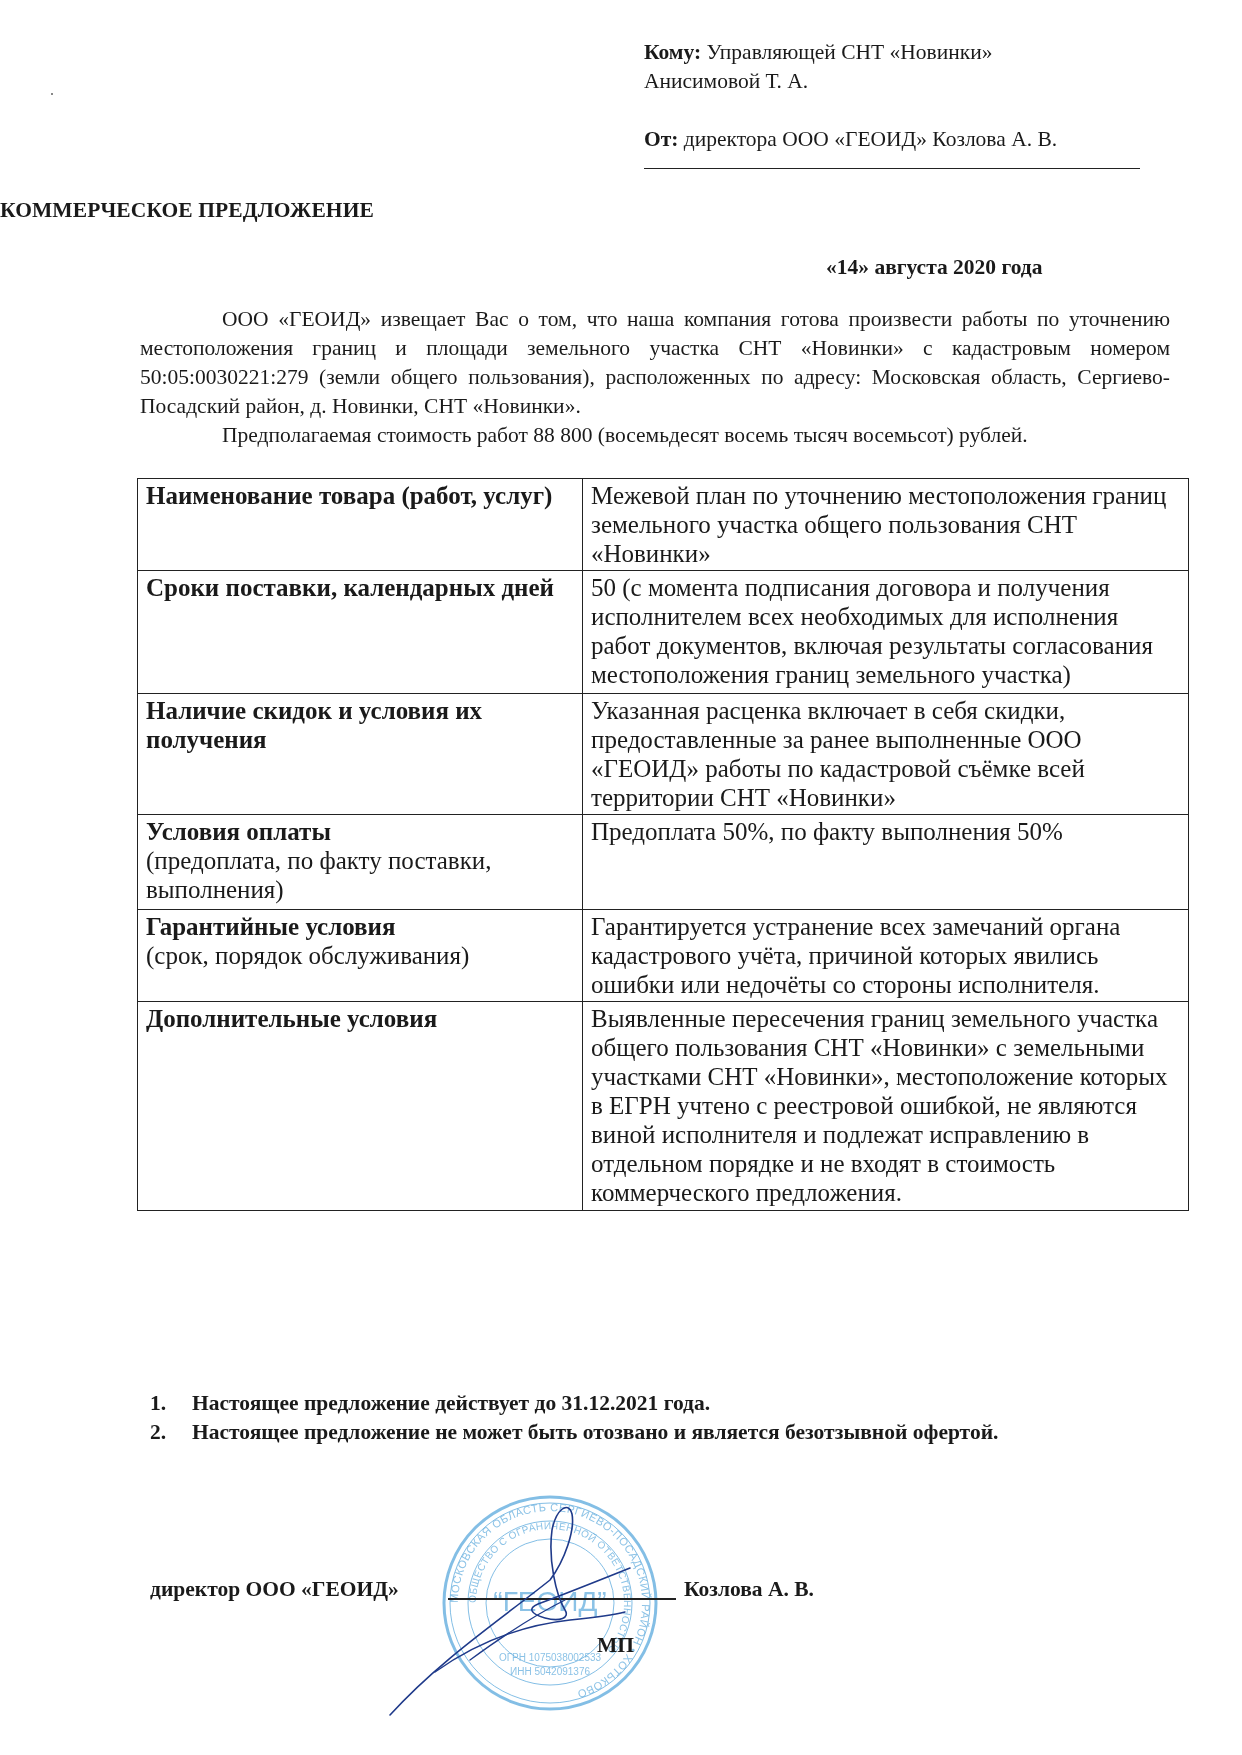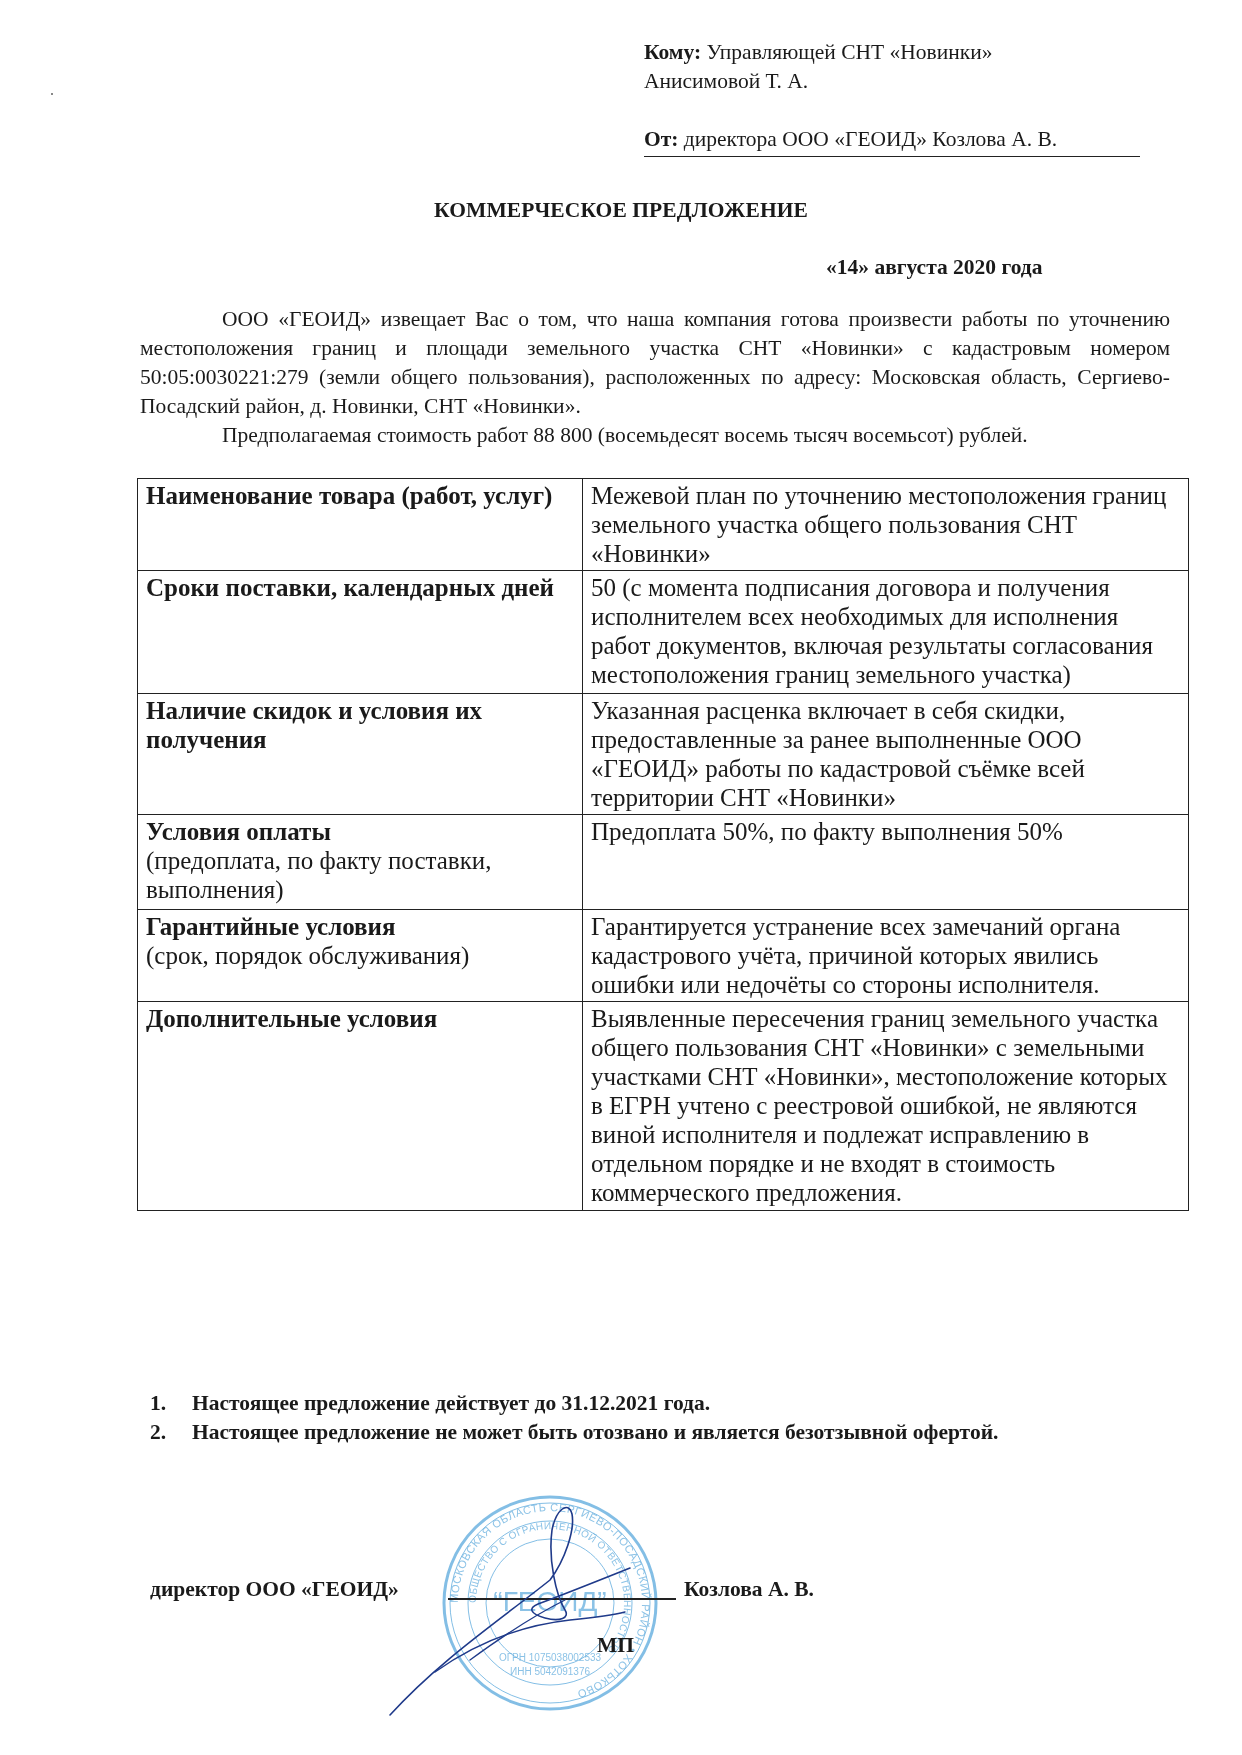--- a/index.html
+++ b/index.html
@@ -7,23 +7,23 @@
     width: 1242px; height: 1755px; position: relative; overflow: hidden;
     font-family: "Liberation Serif", "DejaVu Serif", serif;
     color: #1a1a1a; font-size: 21.5px; line-height: 29px;
   }
   .abs { position: absolute; }
   b, .bold { font-weight: bold; }
 
   
   #addr { left: 644px; top: 38px; width: 500px; }
   #addr .line { white-space: nowrap; }
-  #addr .from { margin-top: 29px; border-bottom: 1.5px solid #222; padding-bottom: 2px; width: 496px; }
+  #addr .from { margin-top: 29px; border-bottom: 1.5px solid #222; padding-bottom: 14px; width: 496px; }
 
-  #title { left: 0; width: 1242px; top: 196px; text-align: center; font-weight: bold; letter-spacing: 0.1px; }
+  #title { left: 0; width: 1242px; top: 196px; text-align: left; font-weight: bold; letter-spacing: 0.1px; }
   #date { left: 826px; top: 253px; font-weight: bold; white-space: nowrap; }
 
   #body { left: 140px; top: 305px; width: 1030px; text-align: justify; }
   #body p { margin: 0; text-indent: 82px; }
 
   
   #offer-table {
     left: 137px; top: 478px; width: 1052px; border-collapse: collapse;
     font-size: 25px; line-height: 29px;
   }

